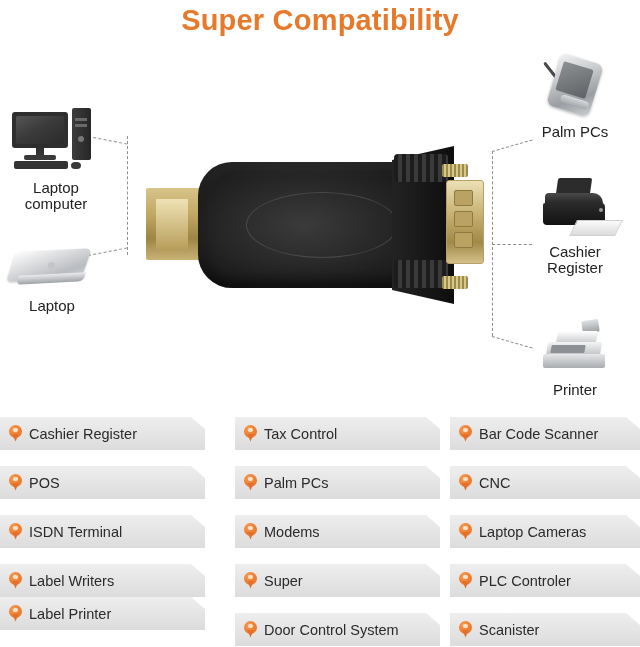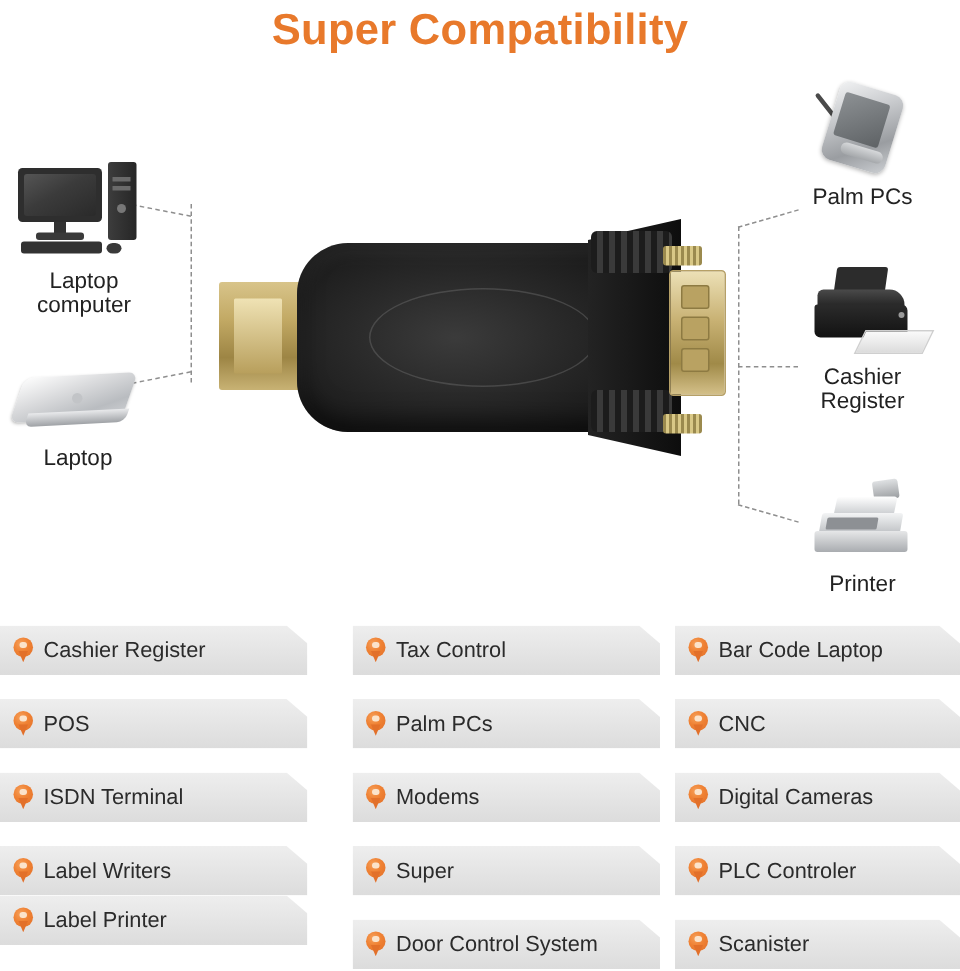--- a/index.html
+++ b/index.html
@@ -344,33 +344,33 @@
     <span class="pin">
         <i></i>
       </span>
     <span class="ptext">Door Control System</span>
   </div>
 
   <div class="pill" style="left:450px;top:0px;width:190px;">
     <span class="pin">
         <i></i>
       </span>
-    <span class="ptext">Bar Code Laptop</span>
+    <span class="ptext">Bar Code Scanner</span>
   </div>
   <div class="pill" style="left:450px;top:49px;width:190px;">
     <span class="pin">
         <i></i>
       </span>
     <span class="ptext">CNC</span>
   </div>
   <div class="pill" style="left:450px;top:98px;width:190px;">
     <span class="pin">
         <i></i>
       </span>
-    <span class="ptext">Digital Cameras</span>
+    <span class="ptext">Laptop Cameras</span>
   </div>
   <div class="pill" style="left:450px;top:147px;width:190px;">
     <span class="pin">
         <i></i>
       </span>
     <span class="ptext">PLC Controler</span>
   </div>
   <div class="pill" style="left:450px;top:196px;width:190px;">
     <span class="pin">
         <i></i>

